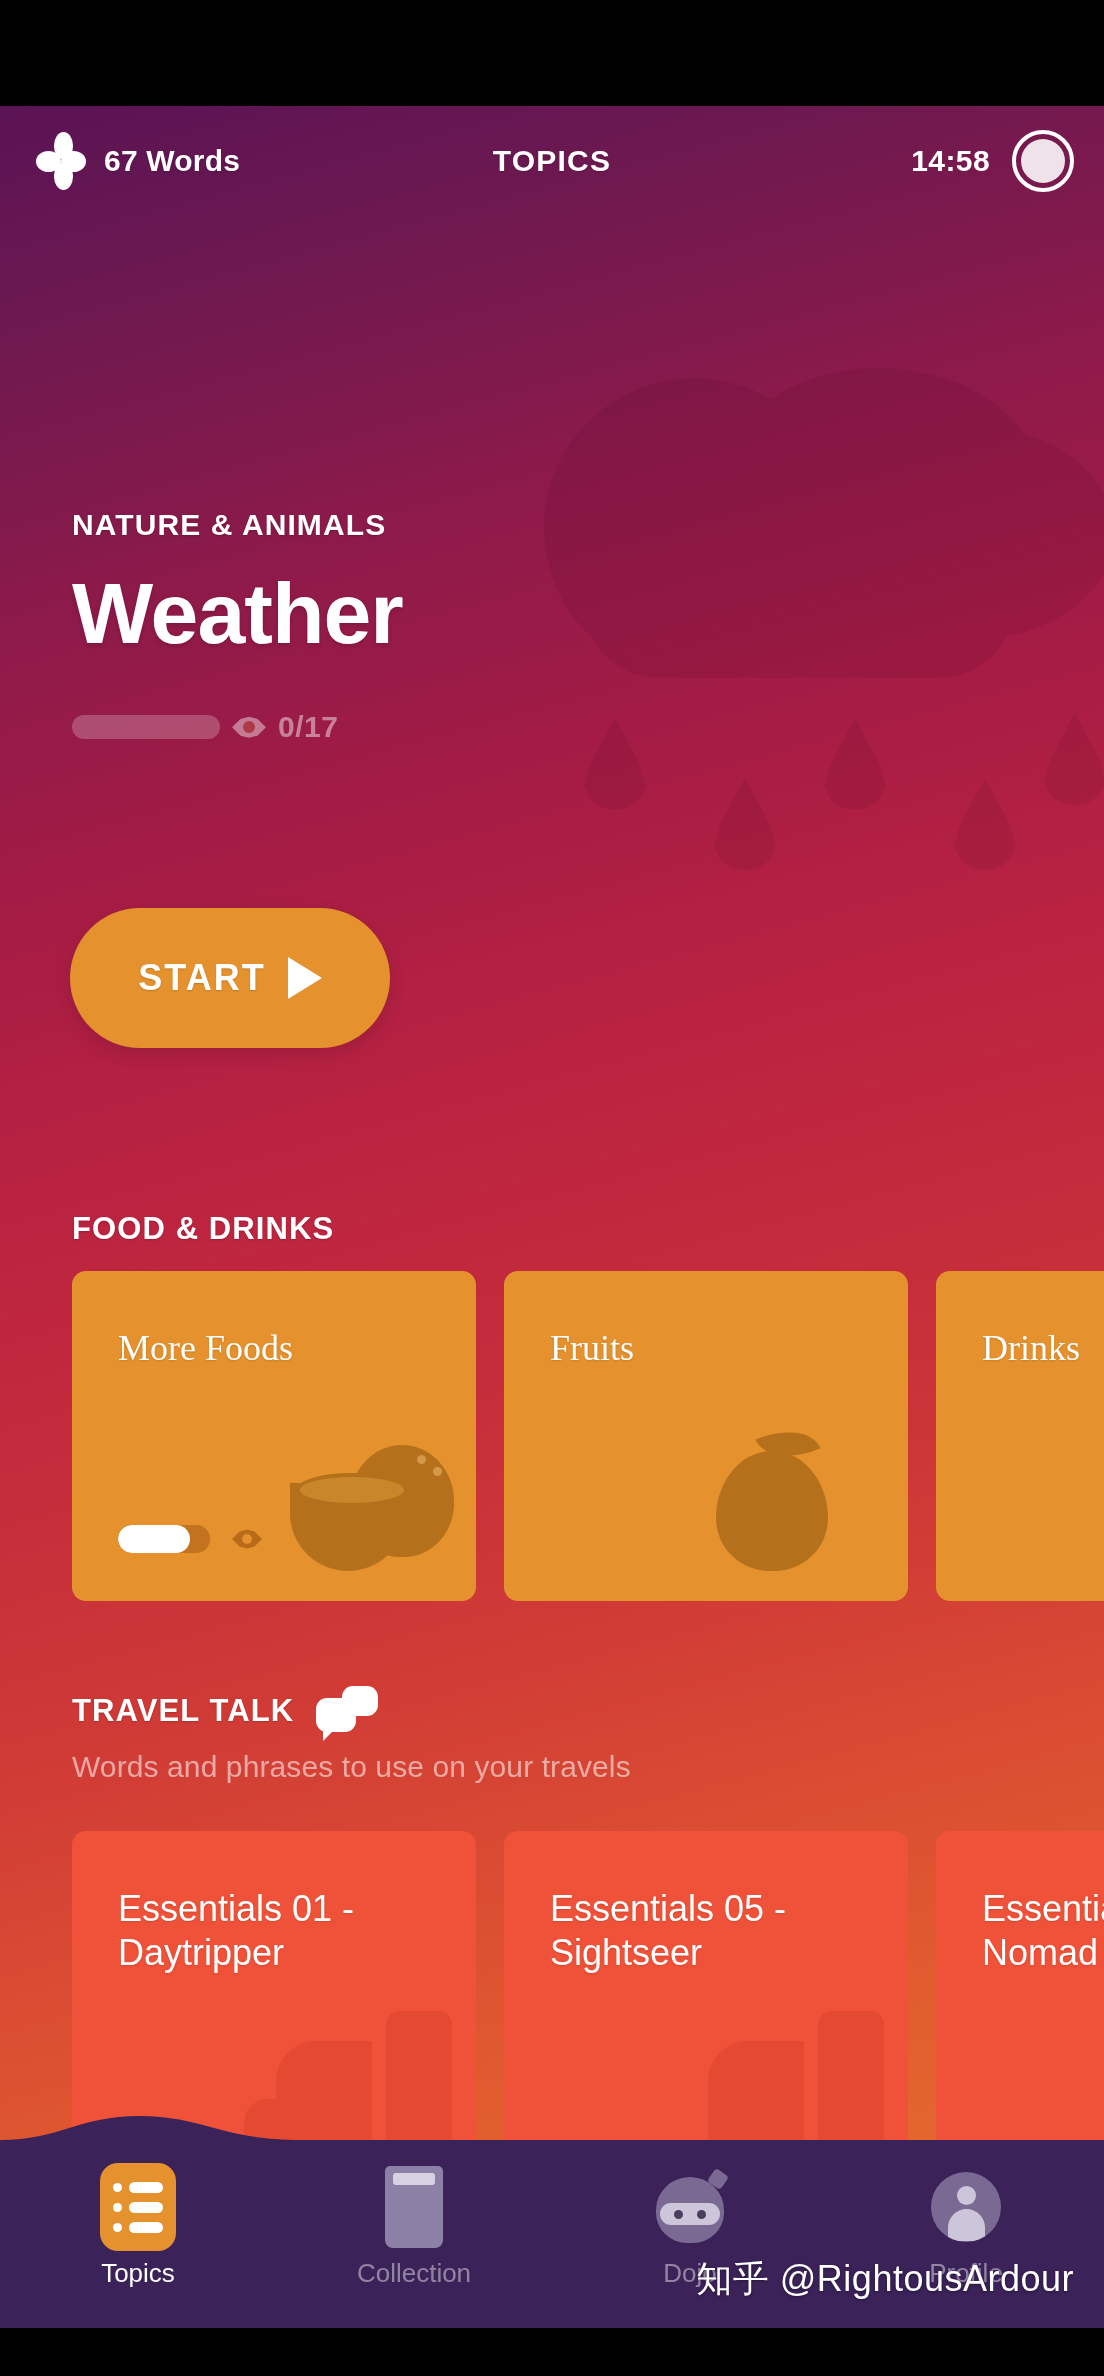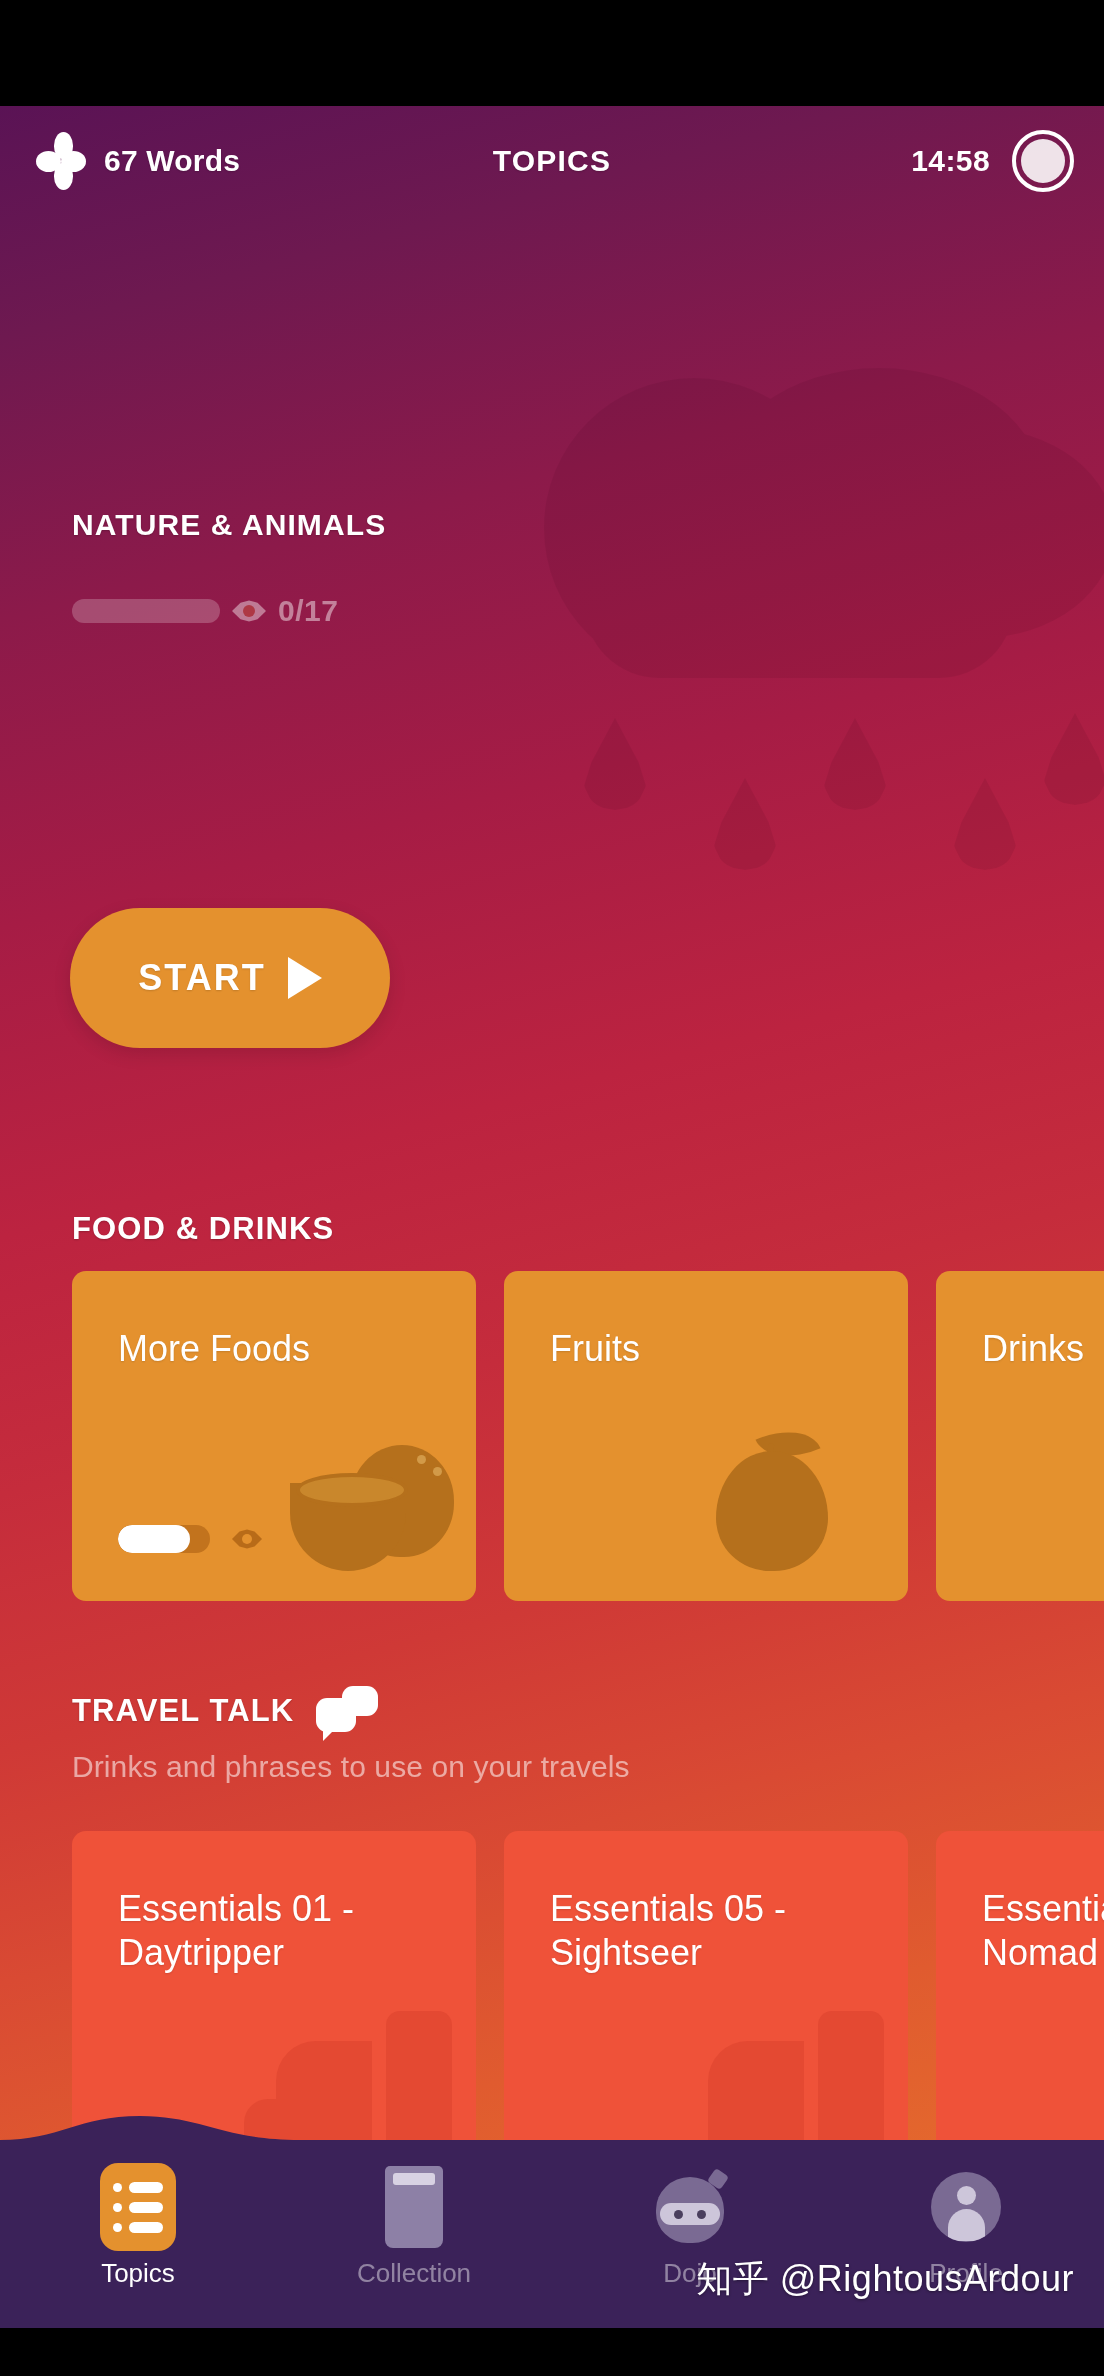--- a/index.html
+++ b/index.html
@@ -175,21 +175,21 @@
   }
   .card {
     flex:0 0 auto; width:404px; border-radius:14px; position:relative;
     overflow:hidden; cursor:pointer;
   }
   .card .ctitle {
     position:absolute; left:46px; top:56px; right:26px;
     color:#fff; font-size:36px; line-height:1.22;
     text-shadow:0 1px 2px rgba(0,0,0,.13);
   }
-  .card-food { height:330px; background:#e4912e; }
+  .card-food { height:330px; background:#e4912e;font-family:Liberation Serif, serif; }
   .card-travel { height:330px; background:#ef5239; }
 
   .card-progress {
     position:absolute; left:46px; bottom:48px;
     display:flex; align-items:center; gap:22px;
   }
   .card-progress .pbar2 {
     width:92px; height:28px; border-radius:14px;
     background:rgba(160,85,12,.5); position:relative; overflow:hidden;
   }
@@ -358,20 +358,21 @@
           </div>
         <div class="drop" style="left:60px;  top:360px;"></div>
         <div class="drop" style="left:190px; top:420px;"></div>
         <div class="drop" style="left:300px; top:360px;"></div>
         <div class="drop" style="left:430px; top:420px;"></div>
         <div class="drop" style="left:520px; top:355px;"></div>
       </div>
 
       <div class="hero-text">
         <div class="kicker">NATURE &amp; ANIMALS</div>
+        <div class="hero-title">Weather</div>
         <div class="progress-row">
           <div class="pbar">
             <div class="fill" id="hero-fill" style="width: 0%;"></div>
           </div>
           <div class="eye"></div>
           <span class="pcount">0/17</span>
         </div>
       </div>
 
       <button class="start-btn">
@@ -419,21 +420,21 @@
     </div>
 
     <div style="position:absolute; left:72px; top:1580px; width:900px;">
       <div class="section-title">
         <span>TRAVEL TALK</span>
         <span class="bubbles">
           <span class="b2"></span>
             <span class="b1"></span>
         </span>
       </div>
-      <div class="section-sub">Drinks and phrases to use on your travels</div>
+      <div class="section-sub">Words and phrases to use on your travels</div>
     </div>
 
     <div class="row" style="top:1725px;">
 
       <div class="card card-travel">
         <div class="ctitle">Essentials 01 - Daytripper</div>
         <div class="ill travel-ill">
           <i class="s3"></i>
             <i class="s1"></i>
             <i class="s2"></i>

